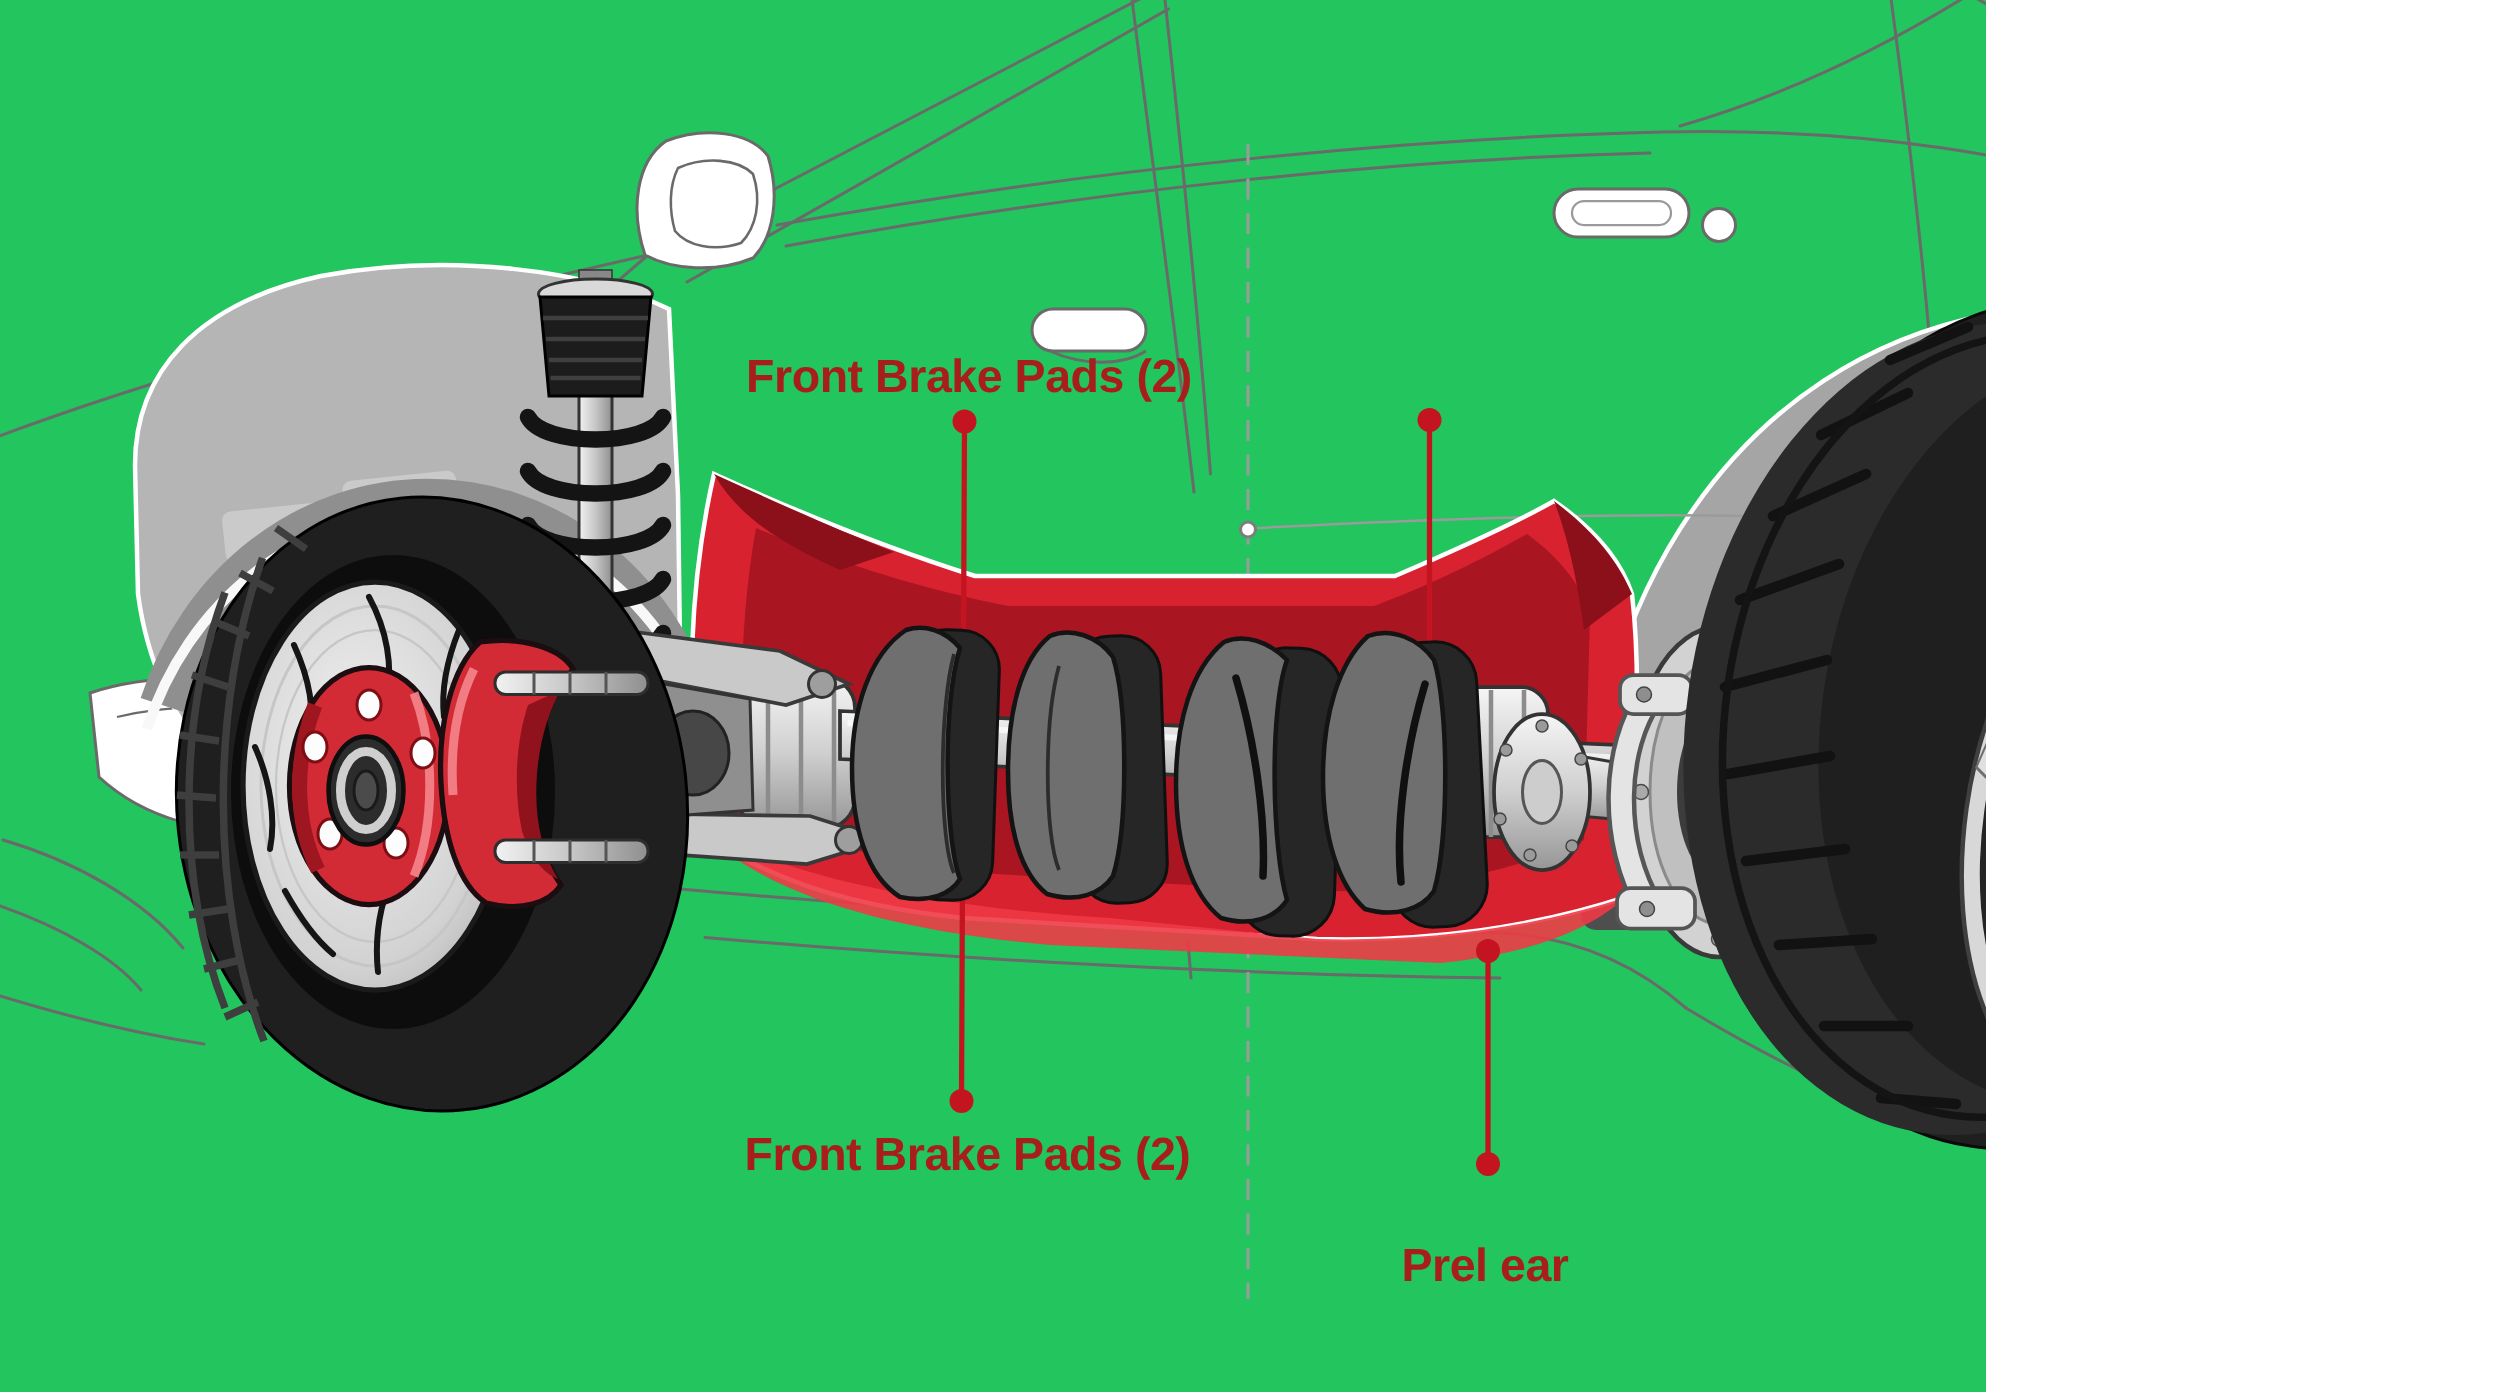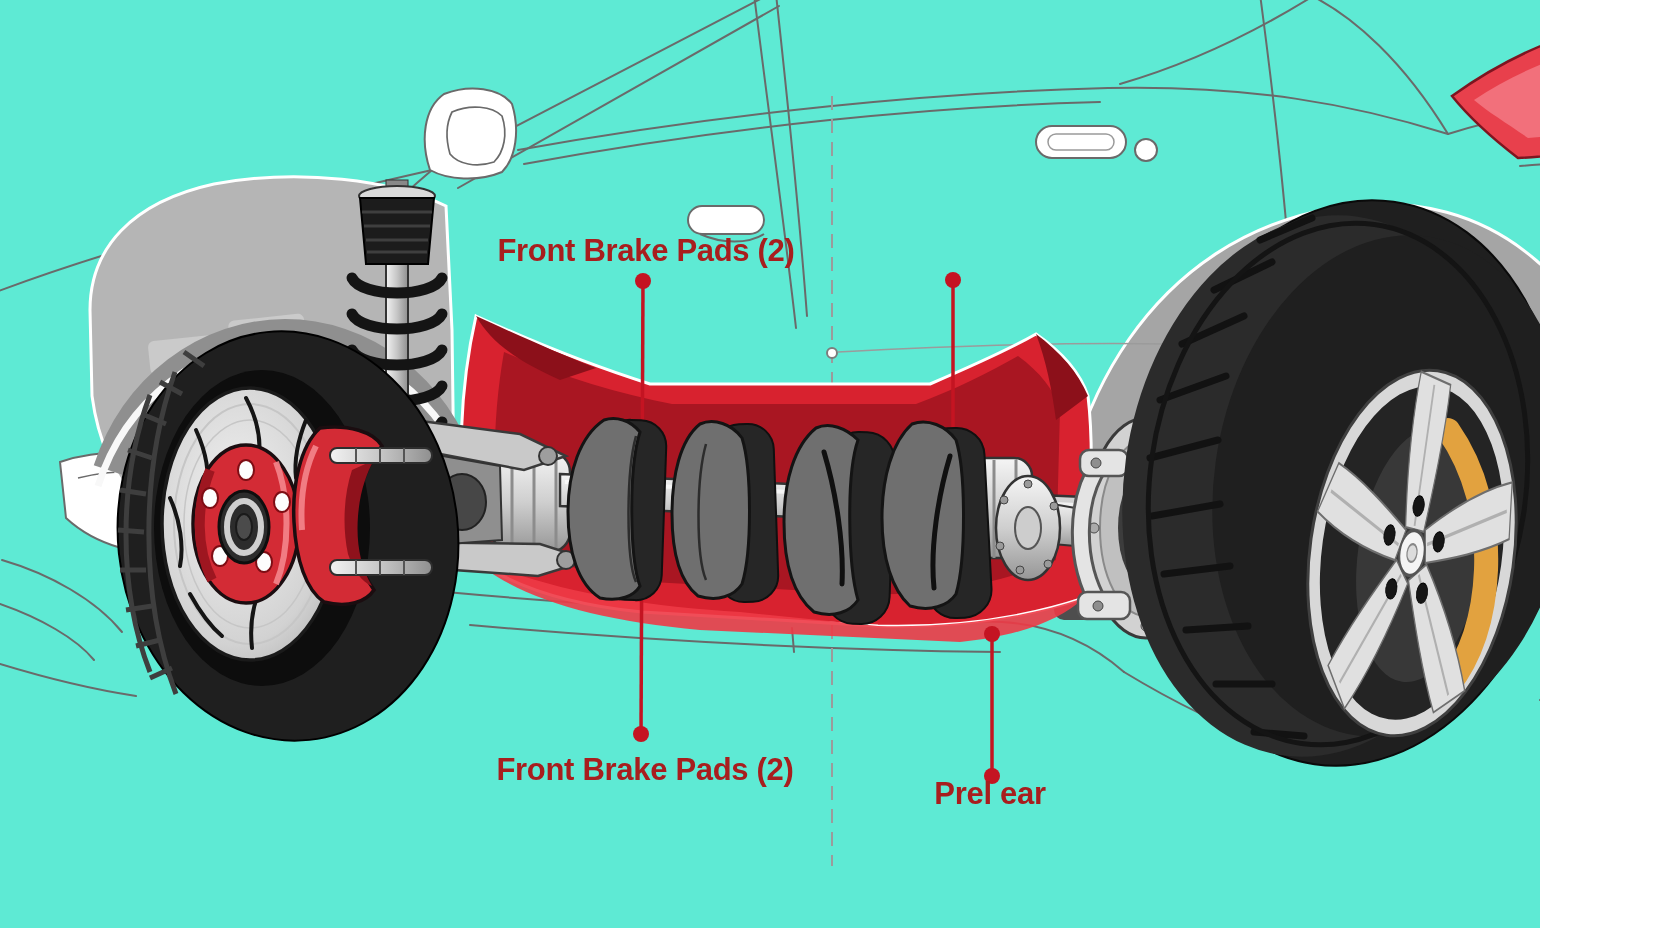--- a/index.html
+++ b/index.html
@@ -1,16 +1,16 @@
 <!DOCTYPE html>
 <html style="--label-red: #A81E1E; --leader-red: #C41422; --panel-red: #D8222F; --panel-red-dark: #A91622; --panel-red-deep: #8C101A; --panel-red-bright: #EE3A46; --caliper-red: #D32B35; --rear-caliper-orange: #E2A23F; --tire-black: #1F1F1F; --pad-gray: #6F6F6F; --backing-black: #262626; --fender-gray: #B5B5B5; --arch-gray: #A5A5A5; --outline-gray: #6A6A6A;"><head>
 <meta charset="utf-8">
 <style>
   html,body{margin:0;padding:0;background:#ffffff;}
-  .stage{position:relative;width:1540px;height:928px;background:#5eead4;overflow:hidden;
+  .stage{position:relative;width:1324px;height:928px;background:#22c55e;overflow:hidden;
          font-family:"Liberation Sans",sans-serif;}
   .stage svg{position:absolute;left:0;top:0;}
   .callout{position:absolute;transform:translateX(-50%);white-space:nowrap;
            font-weight:bold;font-size:31px;letter-spacing:-0.3px;
            color:var(--label-red,#A81E1E);}
   
   .leader-line{stroke:var(--leader-red,#C41422);stroke-width:3.5px;}
   .leader-dot{fill:var(--leader-red,#C41422);}
   .panel-main{fill:var(--panel-red,#D8222F);}
   .panel-dark{fill:var(--panel-red-dark,#A91622);}
@@ -334,15 +334,15 @@
 
   <g>
     <line class="leader-line" x1="992" y1="634" x2="992" y2="776"></line>
     <circle class="leader-dot" cx="992" cy="634" r="8"></circle>
     <circle class="leader-dot" cx="992" cy="776" r="8"></circle>
   </g>
 </svg>
 
 <div class="callout" style="left:646px; top:233px;">Front Brake Pads (2)</div>
 <div class="callout" style="left:645px; top:752px;">Front Brake Pads (2)</div>
-<div class="callout" style="left:990px; top:776px;">Prel ear</div>
+<div class="callout" style="left:990px; top:826px;">Prel ear</div>
 
 </div>
 
 </body></html>

